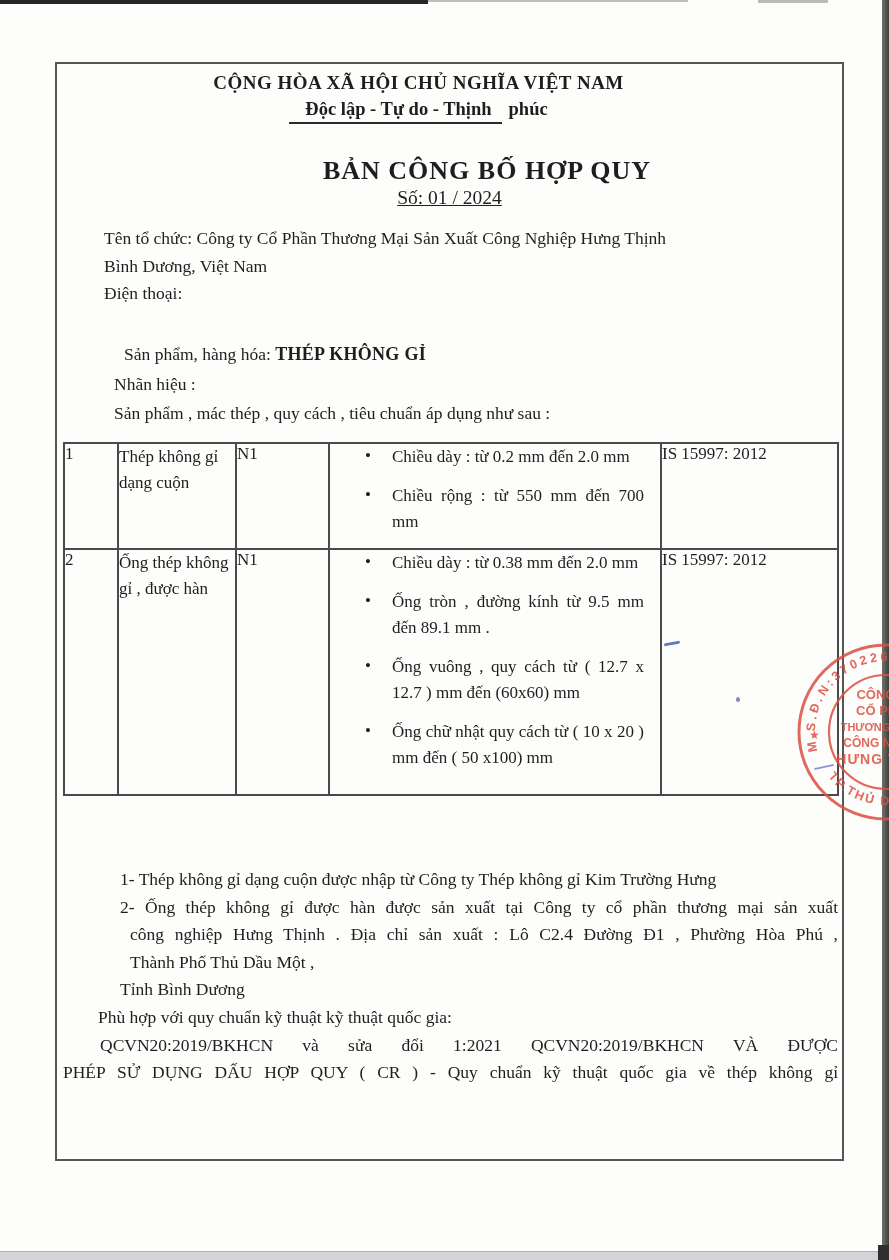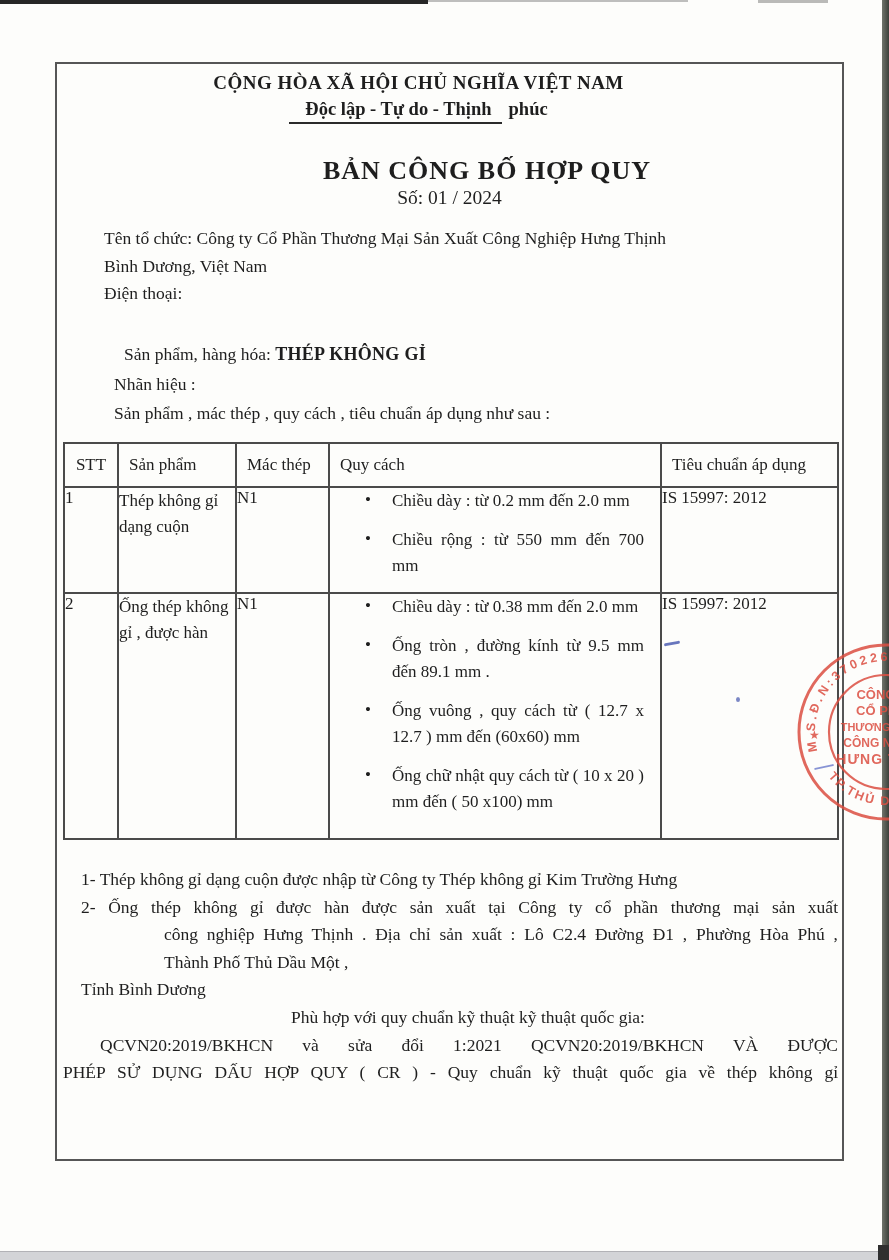--- a/index.html
+++ b/index.html
@@ -19,21 +19,21 @@
   
   .frame{left:55px;top:62px;width:789px;height:1099px;border:2px solid #565656;box-sizing:border-box;background:transparent;}
   
   .nat1{left:55px;top:72px;width:789px;text-align:center;transform:translateX(-31px);
         font-size:19px;font-weight:bold;letter-spacing:.5px;}
   .motto{left:55px;top:99px;width:789px;text-align:center;transform:translateX(-31px);
         font-size:18.5px;font-weight:bold;}
   .motto .uline{border-bottom:2px solid #2a2a2a;padding:0 10px 2px 16px;display:inline-block;}
   .motto .tail{margin-left:7px;}
   .title{left:55px;top:156px;width:864px;text-align:center;font-size:26px;font-weight:bold;letter-spacing:1px;}
-  .docno{left:55px;top:187px;width:789px;text-align:center;font-size:19.5px;}
+  .docno{left:55px;top:187px;width:789px;text-align:center;font-size:19.5px;text-decoration:underline;}
   
   .org{left:104px;top:225px;width:686px;font-size:17.5px;line-height:27.7px;}
   .org .fill{text-align:justify;text-align-last:justify;}
   
   .prod1{left:124px;top:344px;font-size:17.5px;}
   .prod1 b{font-size:18px;letter-spacing:.3px;}
   .prod2{left:114px;top:374px;font-size:17.5px;}
   .prod3{left:114px;top:403px;font-size:17.5px;}
   
   table.spec{position:absolute;left:63px;top:442px;width:774px;border-collapse:collapse;table-layout:fixed;
@@ -45,22 +45,22 @@
   td.stt{text-align:center;padding-top:10px;}
   td.sp{padding:10px 9px 0 10px;text-align:justify;line-height:26px;border-radius:9px;}
   td.mt{text-align:center;padding-top:10px;margin-left:8px;}
   td.qc{padding-top:11px;}
   td.tc{padding:11px 4px 0 12px;}
   .qc-item{position:relative;margin:0 16px 13px 62px;text-align:justify;line-height:26px;}
   .qc-item .dot{position:absolute;left:-27px;top:-1px;font-size:17px;}
   tr.r1{height:94px;} tr.r2{height:246px;}
   
   .notes{left:63px;top:866px;width:775px;font-size:17.5px;line-height:27.6px;}
-  .notes .ml39{margin-left:18px;} .notes .ml41{margin-left:41px;}
-  .notes .ml67{margin-left:101px;} .notes .ml35{margin-left:35px;text-align:center;} .notes .ml37{margin-left:37px;}
+  .notes .ml39{margin-left:57px;} .notes .ml41{margin-left:41px;}
+  .notes .ml67{margin-left:67px;} .notes .ml35{margin-left:35px;} .notes .ml37{margin-left:37px;}
   .notes .fill{text-align:justify;text-align-last:justify;}
   
   .stamp{left:775px;top:621px;width:222px;height:222px;opacity:.85;}
   .stamp text{fill:#dc4f42;font-family:"Liberation Sans","DejaVu Sans",sans-serif;font-weight:bold;}
   
   .pen1{left:664px;top:642px;width:16px;height:3px;background:#3548a8;border-radius:2px;transform:rotate(-10deg);opacity:.75;}
   .pen2{left:736px;top:697px;width:4px;height:5px;background:#3548a8;border-radius:50%;opacity:.65;}
   .pen3{left:814px;top:766px;width:20px;height:2px;background:#4a5cc0;border-radius:2px;transform:rotate(-12deg);opacity:.65;}
 </style>
 </head>
@@ -97,27 +97,20 @@
 
 <table class="spec">
   <colgroup>
       <col style="width:54px">
       <col style="width:118px">
       <col style="width:93px">
       <col style="width:332px">
       <col style="width:177px">
     </colgroup>
   <tbody>
-      <tr class="hdr">
-    <th class="c">STT</th>
-    <th>Sản phẩm</th>
-    <th>Mác thép</th>
-    <th>Quy cách</th>
-    <th>Tiêu chuẩn áp dụng</th>
-  </tr>
   <tr class="r1">
     <td class="stt">1</td>
     <td class="sp">Thép không gỉ dạng cuộn</td>
     <td class="mt">N1</td>
     <td class="qc">
       <div class="qc-item"><span class="dot">•</span><span>Chiều dày : từ 0.2 mm đến 2.0 mm</span></div>
       <div class="qc-item"><span class="dot">•</span><span>Chiều rộng : từ 550 mm đến 700 mm</span></div>
     </td>
     <td class="tc">IS 15997: 2012</td>
   </tr>

